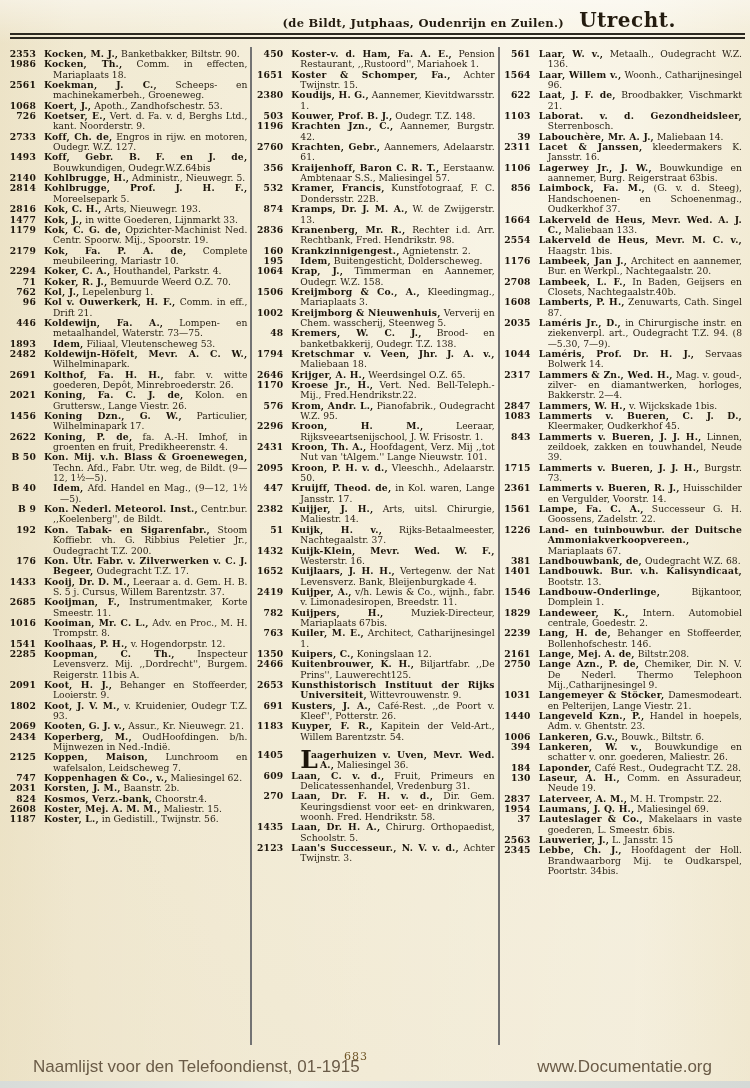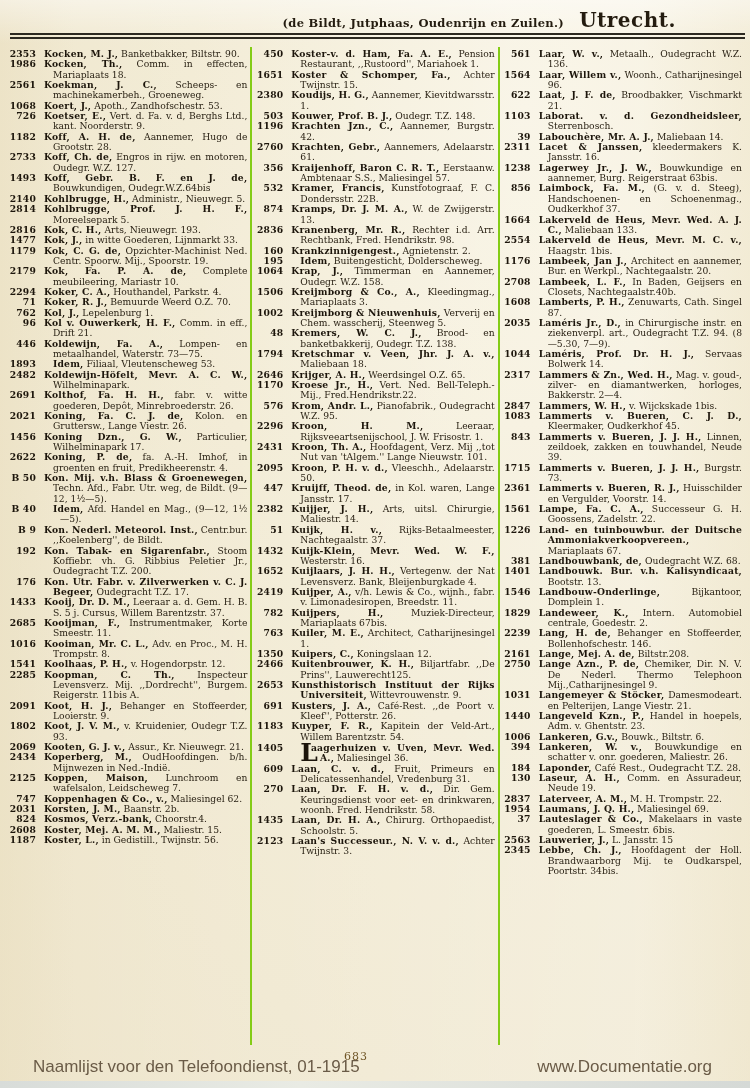--- a/index.html
+++ b/index.html
@@ -29,23 +29,23 @@
   }
   
   .columns {
     position:absolute; top:47px; left:8px; right:5px; height:998px;
     display:flex;
   }
   .col {
     flex:1 1 0; overflow:hidden; padding:2px 3px 0 0;
     font-size:9.2px; line-height:10.35px;
   }
-  .col + .col { border-left:2px solid #84cc16; padding-left:3px; }
+  .col + .col { border-left:2px solid #737373; padding-left:3px; }
   .entry { display:flex; align-items:flex-start; }
-  .entry.gap { margin-top:1px; }
+  .entry.gap { margin-top:8px; }
   .num {
     flex:0 0 36px; text-align:right; font-weight:bold; padding-right:8px;
     white-space:nowrap; color:#1c150b; letter-spacing:.2px;
   }
   .body {
     flex:1 1 auto; text-align:justify; padding-left:9px; text-indent:-9px;
     color:#2a2215;
   }
   .entry.indent .body { padding-left:16px; text-indent:-7px; }
   .name { font-weight:bold; color:#1c150b; letter-spacing:.2px; }
@@ -90,24 +90,20 @@
       </div>
       <div class="entry">
         <span class="num">1068</span>
         <span class="body"><b class="name">Koert, J.,</b> Apoth., Zandhofschestr. 53.</span>
       </div>
       <div class="entry">
         <span class="num">726</span>
         <span class="body"><b class="name">Koetser, E.,</b> Vert. d. Fa. v. d, Berghs Ltd., kant. Noorderstr. 9.</span>
       </div>
       <div class="entry">
-        <span class="num">1182</span>
-        <span class="body"><b class="name">Koff, A. H. de,</b> Aannemer, Hugo de Grootstr. 28.</span>
-      </div>
-      <div class="entry">
         <span class="num">2733</span>
         <span class="body"><b class="name">Koff, Ch. de,</b> Engros in rijw. en motoren, Oudegr. W.Z. 127.</span>
       </div>
       <div class="entry">
         <span class="num">1493</span>
         <span class="body"><b class="name">Koff, Gebr. B. F. en J. de,</b> Bouwkundigen, Oudegr.W.Z.64bis</span>
       </div>
       <div class="entry">
         <span class="num">2140</span>
         <span class="body"><b class="name">Kohlbrugge, H.,</b> Administr., Nieuwegr. 5.</span>
@@ -442,21 +438,21 @@
       </div>
       <div class="entry">
         <span class="num">39</span>
         <span class="body"><b class="name">Labouchère, Mr. A. J.,</b> Maliebaan 14.</span>
       </div>
       <div class="entry">
         <span class="num">2311</span>
         <span class="body"><b class="name">Lacet &amp; Janssen,</b> kleedermakers K. Jansstr. 16.</span>
       </div>
       <div class="entry">
-        <span class="num">1238</span>
+        <span class="num">1106</span>
         <span class="body"><b class="name">Lagerwey Jr., J. W.,</b> Bouwkundige en aannemer, Burg. Reigerstraat 63bis.</span>
       </div>
       <div class="entry">
         <span class="num">856</span>
         <span class="body"><b class="name">Laimbock, Fa. M.,</b> (G. v. d. Steeg), Handschoenen- en Schoenenmag., Oudkerkhof 37.</span>
       </div>
       <div class="entry">
         <span class="num">1664</span>
         <span class="body"><b class="name">Lakerveld de Heus, Mevr. Wed. A. J. C.,</b> Maliebaan 133.</span>
       </div>

